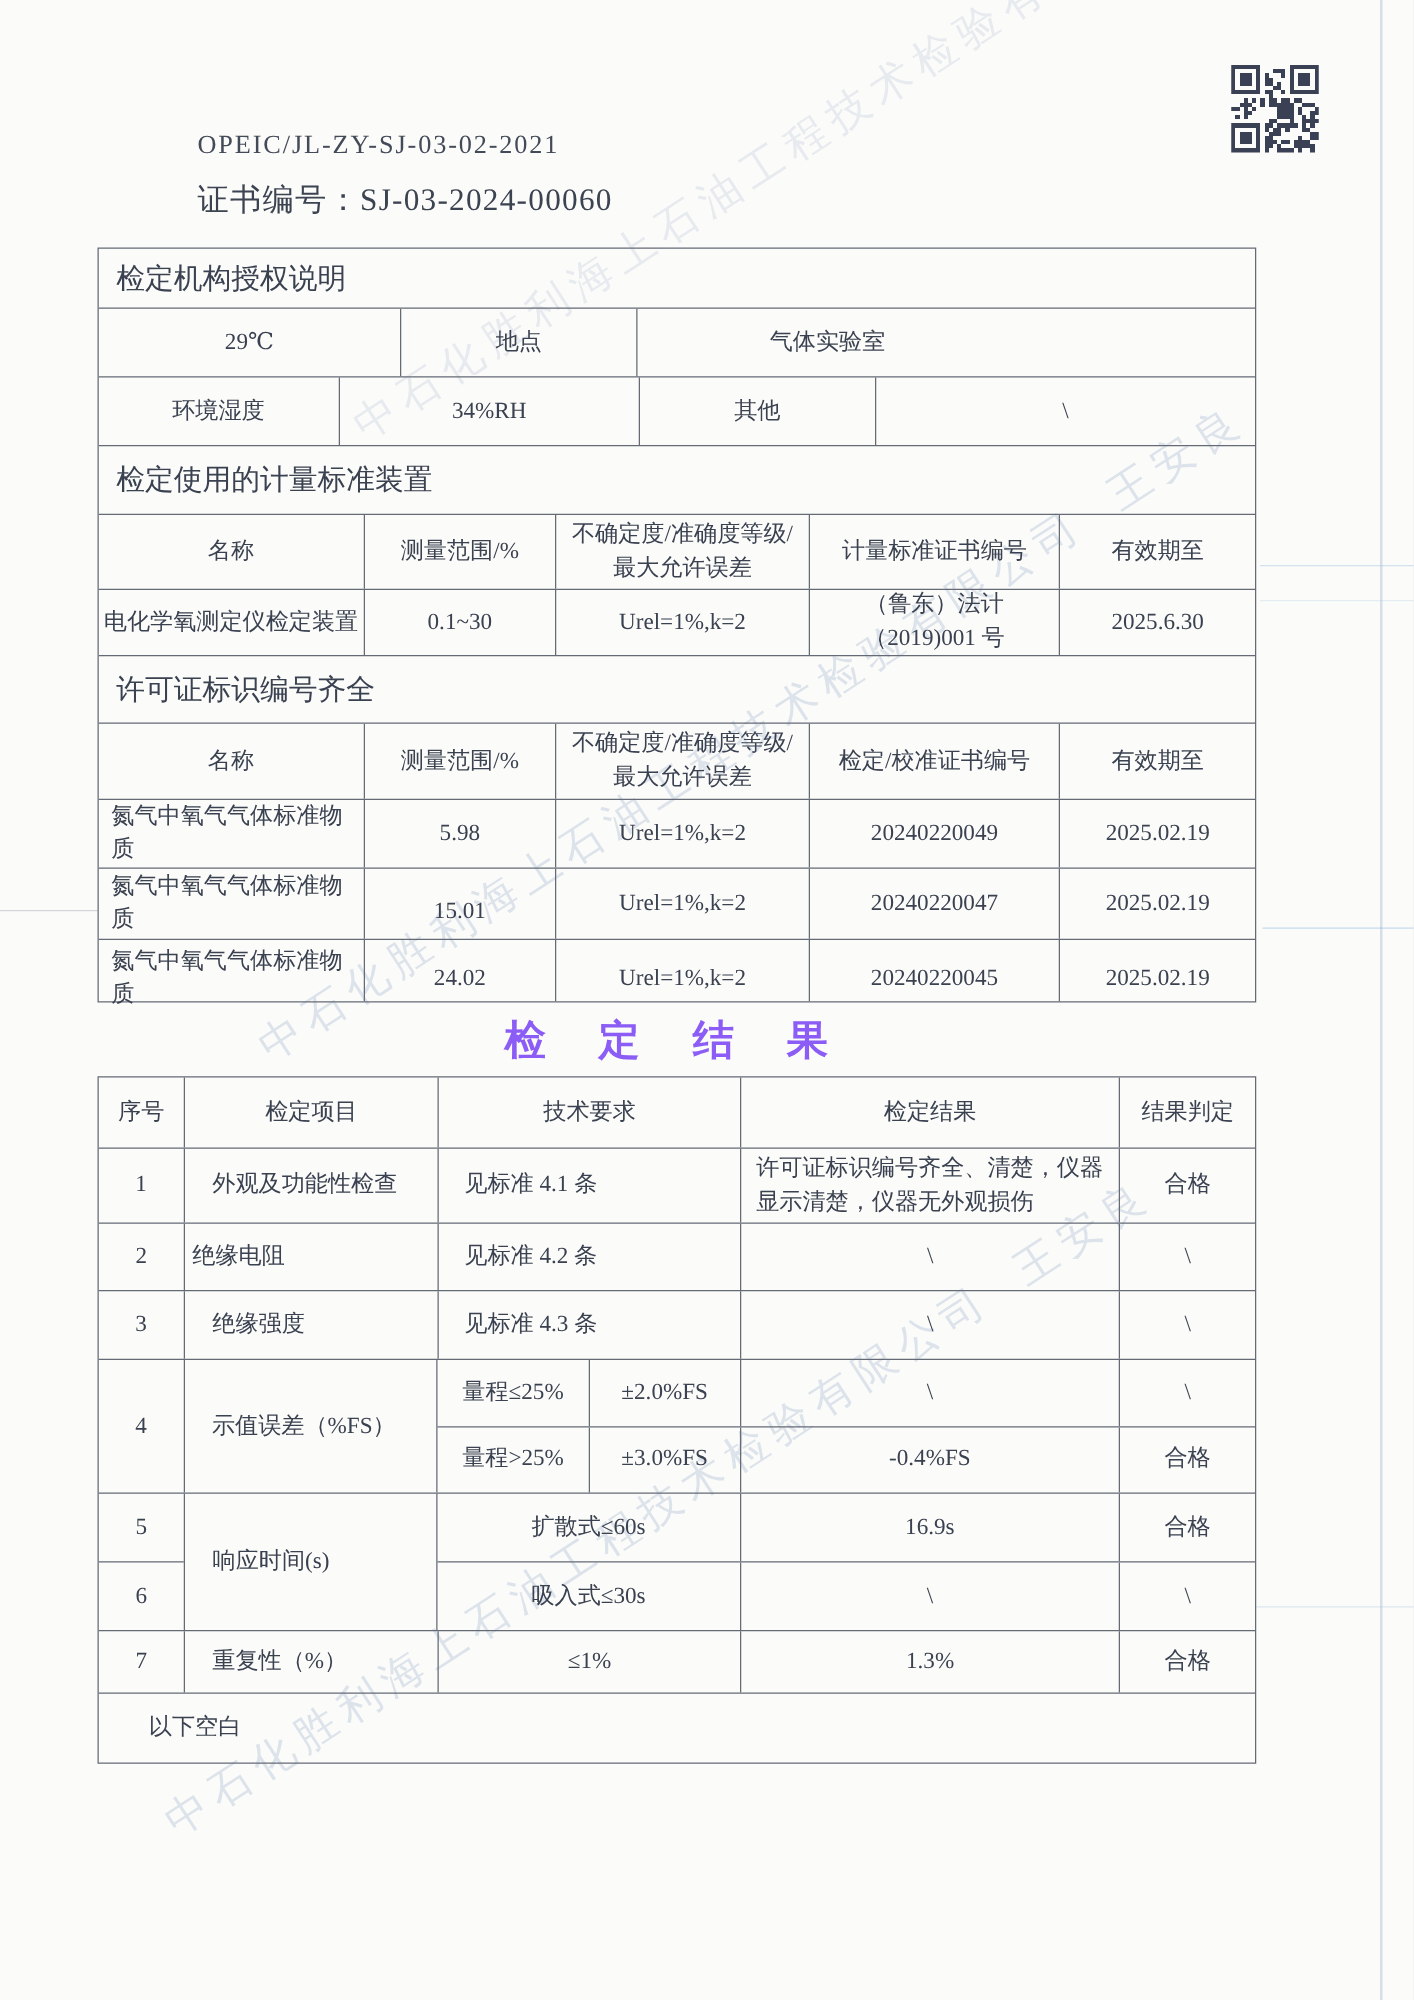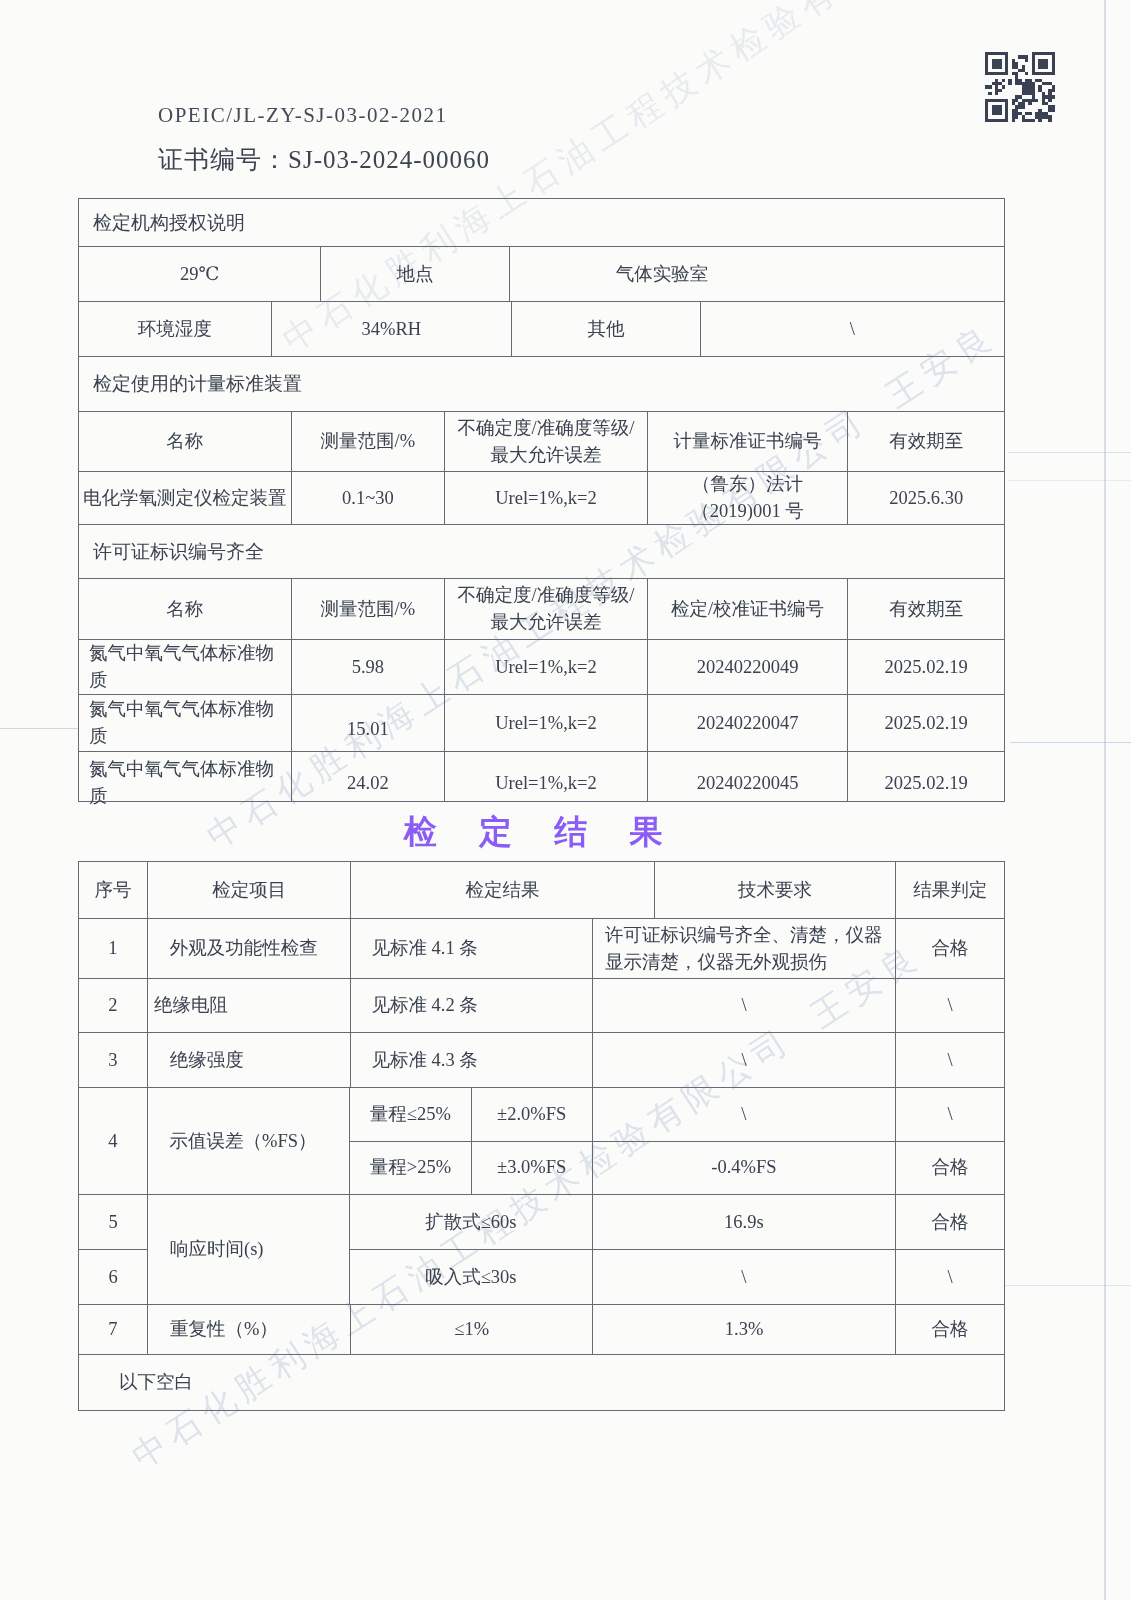--- a/index.html
+++ b/index.html
@@ -17,21 +17,21 @@
   .cert-no{left:158px;top:143px;font-size:25px;letter-spacing:1px;color:#3c4351;}
 
   
   .tbl{position:absolute;left:78px;width:927px;border:1px solid #646b76;box-sizing:border-box;background:transparent;}
   .trow{display:flex;border-top:1px solid #646b76;box-sizing:border-box;}
   .trow:first-child{border-top:none;}
   .tcell{box-sizing:border-box;border-left:1px solid #646b76;display:flex;align-items:center;justify-content:center;
          font-size:18.5px;line-height:1.45;text-align:center;padding:2px 6px;}
   .tcell:first-child{border-left:none;}
   .tcell.left{justify-content:flex-start;text-align:left;}
-  .sec-title{justify-content:flex-start;text-align:center;padding-left:14px;font-size:19px;}
+  .sec-title{justify-content:flex-start;text-align:center;padding-left:14px;font-size:23px;}
   .stack{display:flex;flex-direction:column;padding:0;border-left:1px solid #646b76;box-sizing:border-box;}
   .stack .srow{display:flex;flex:1;border-top:1px solid #646b76;box-sizing:border-box;}
   .stack .srow:first-child{border-top:none;}
   .stack .tcell:first-child{border-left:none;}
 
   .upper{top:198px;}
   .results{top:861px;}
 
   .big-title{
     position:absolute;left:78px;top:810px;width:927px;
@@ -294,22 +294,22 @@
     </div>
   </div>
 
   <div class="big-title">检 定 结 果</div>
 
   <div class="tbl results">
 
     <div class="trow" style="height:56px">
       <div class="tcell" style="width:68px">序号</div>
       <div class="tcell" style="width:204px">检定项目</div>
+      <div class="tcell" style="width:242px">技术要求</div>
       <div class="tcell" style="width:304px">检定结果</div>
-      <div class="tcell" style="width:242px">技术要求</div>
       <div class="tcell" style="width:109px">结果判定</div>
     </div>
 
     <div class="trow" style="height:60px">
       <div class="tcell" style="width:68px">1</div>
       <div class="tcell left" style="width:204px;padding-left:22px">外观及功能性检查</div>
       <div class="tcell left" style="width:242px;padding-left:20px">见标准 4.1 条</div>
       <div class="tcell left" style="width:304px;padding-left:12px">许可证标识编号齐全、清楚，仪器显示清楚，仪器无外观损伤</div>
       <div class="tcell" style="width:109px">合格</div>
     </div>

